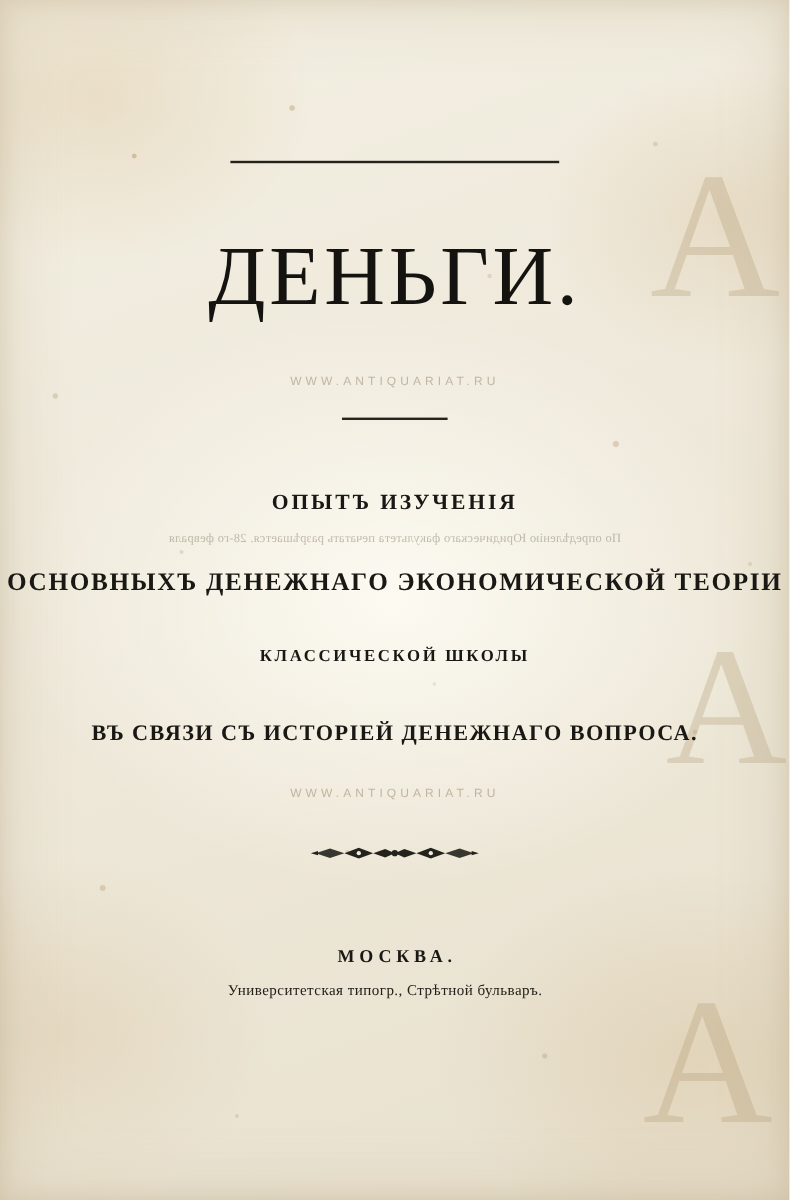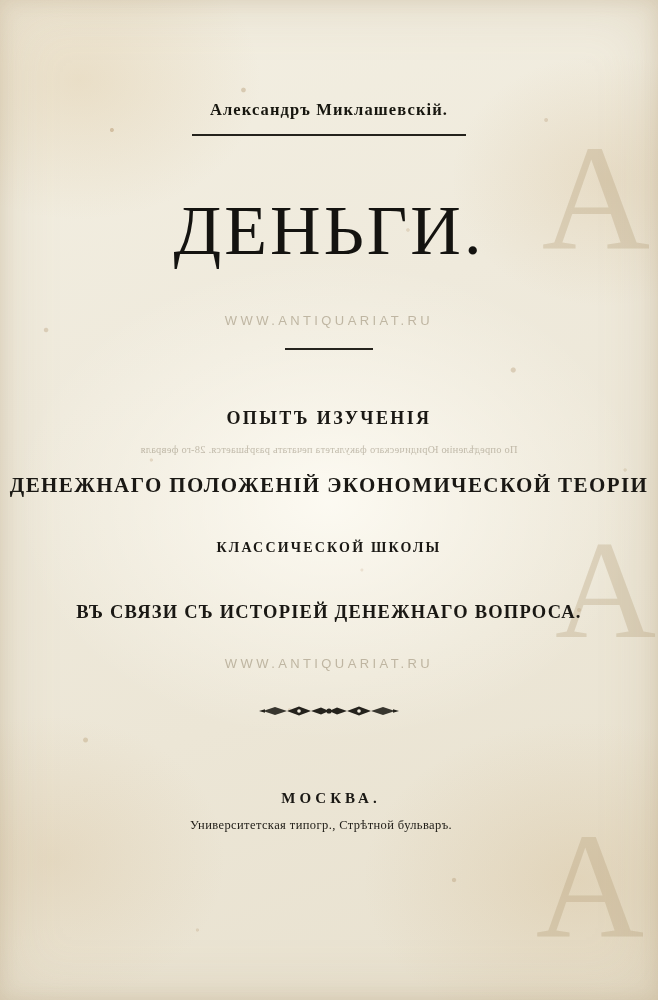--- a/index.html
+++ b/index.html
@@ -112,21 +112,21 @@
     letter-spacing: 3px;
     color: #141310;
     line-height: 1;
   }
 
   .wm-url {
     position: absolute;
     left: 0;
     right: 0;
     font-family: "Liberation Sans", "DejaVu Sans", sans-serif;
-    font-size: 13px;
+    font-size: 10px;
     letter-spacing: 3.4px;
     color: rgba(150,136,112,0.55);
     user-select: none;
     pointer-events: none;
   }
   .wm-url-1 { top: 313px; }
   .wm-url-2 { top: 656px; }
 
   .rule-short {
     position: absolute;
@@ -223,34 +223,33 @@
 <body>
 
 <div id="page">
 
   <div class="wm-letter wm-1">A</div>
   <div class="wm-letter wm-2">A</div>
   <div class="wm-letter wm-3">A</div>
 
   <div class="content">
 
-    <div class="author">Александръ Миклашевскій.</div>
     <div class="author-rule"></div>
 
     <div class="main-title">ДЕНЬГИ.</div>
 
     <div class="wm-url wm-url-1">WWW.ANTIQUARIAT.RU</div>
 
     <div class="rule-short"></div>
 
     <div class="sub sub-1">ОПЫТЪ ИЗУЧЕНІЯ</div>
 
     <div class="bleed">По опредѣленію Юридическаго факультета печатать разрѣшается. 28-го февраля</div>
 
-    <div class="sub sub-2">ДЕНЕЖНАГО ПОЛОЖЕНІЙ ЭКОНОМИЧЕСКОЙ ТЕОРІИ</div>
+    <div class="sub sub-2">ОСНОВНЫХЪ ДЕНЕЖНАГО ЭКОНОМИЧЕСКОЙ ТЕОРІИ</div>
     <div class="sub sub-3">КЛАССИЧЕСКОЙ ШКОЛЫ</div>
     <div class="sub sub-4">ВЪ СВЯЗИ СЪ ИСТОРІЕЙ ДЕНЕЖНАГО ВОПРОСА.</div>
 
     <div class="wm-url wm-url-2">WWW.ANTIQUARIAT.RU</div>
 
     <div class="ornament">
       <svg viewBox="0 0 140 22" width="140" height="22" aria-hidden="true">
         <g fill="#24221c">
           <path d="M4 11 L16 7 L28 11 L16 15 Z" opacity="0.9"></path>
           <path d="M28 11 L40 6.5 L52 11 L40 15.5 Z"></path>

